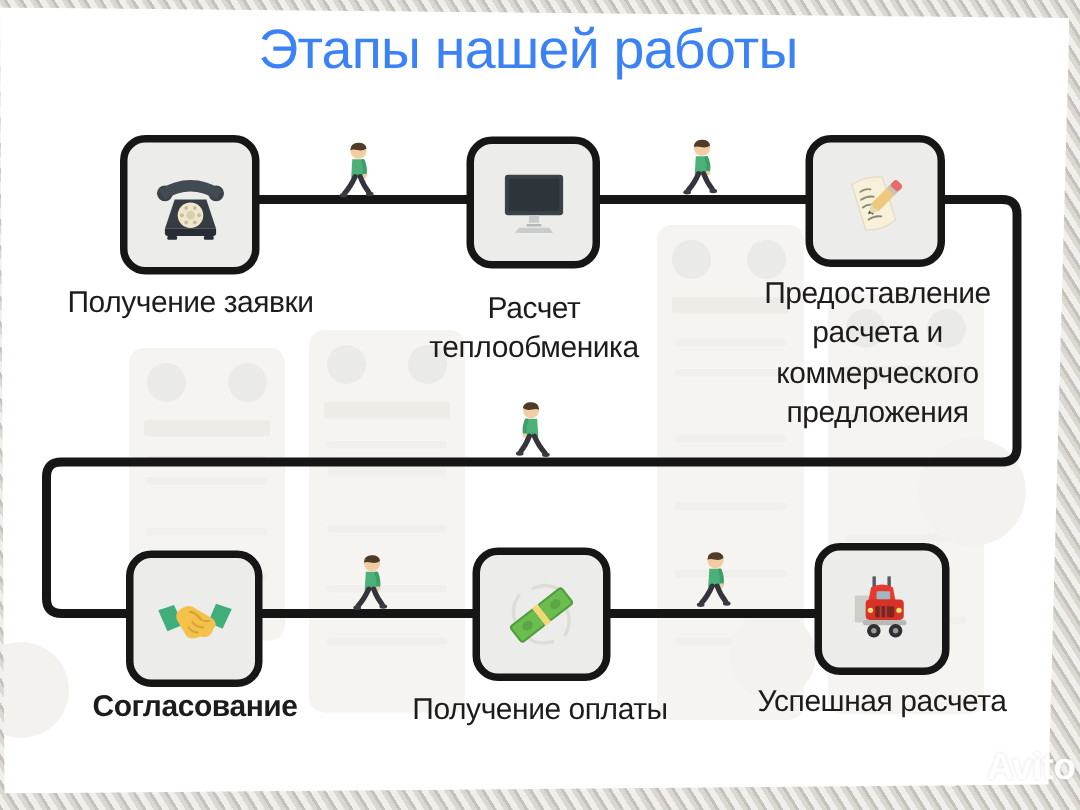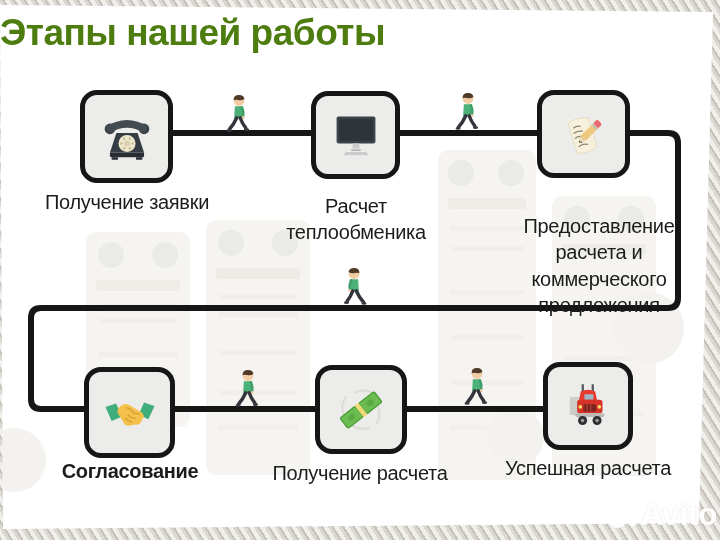--- a/index.html
+++ b/index.html
@@ -16,22 +16,22 @@
   }
   
   .hx{position:absolute;border-radius:10px;background:#f5f4f1;}
   .hx .port{position:absolute;top:10px;width:26px;height:26px;border-radius:50%;background:#eaeae6;}
   .hx .port.p2{left:auto;right:12px;}
   .hx .bar{position:absolute;left:10px;right:10px;top:48px;height:11px;background:#edece7;border-radius:2px;}
   .hx .ln{position:absolute;left:12px;right:12px;height:5px;background:#f0efeb;border-radius:2px;}
   .faint-circle{position:absolute;border-radius:50%;background:#f3f2ef;}
   
   .title{
-    position:absolute;left:0;right:16px;top:12px;
-    font-size:37px;font-weight:700;letter-spacing:-.5px;color:#4d7c0f;
+    position:absolute;left:0;right:16px;top:12px;text-align:center;
+    font-size:37px;font-weight:400;letter-spacing:-.5px;color:#3b82f6;
   }
   
   .flow-svg{position:absolute;left:0;top:0;}
   
   .box{
     position:absolute;box-sizing:border-box;
     background:#ececea;border:5px solid #161616;border-radius:17px;
     display:flex;align-items:center;justify-content:center;
   }
   
@@ -43,21 +43,21 @@
   .walker{position:absolute;width:27px;height:42px;}
   .walker svg{width:100%;height:100%;}
   .walker.flip svg{transform:scaleX(-1);}
   
   .watermark{
     position:absolute;top:496px;right:3px;
     display:flex;align-items:center;gap:3px;
     color:#ffffff;opacity:.95;
   }
   .watermark .wm-text{
-    font-size:32px;font-weight:700;letter-spacing:-.5px;
+    font-size:25px;font-weight:700;letter-spacing:-.5px;
     text-shadow:0 0 2px rgba(120,120,120,.25);
   }
 </style>
 </head>
 <body>
 
 <div id="stage">
   <div class="page">
 
     <div class="hx" style="left:86px;top:232px;width:104px;height:195px;">
@@ -196,23 +196,23 @@
         <rect x="18" y="40" width="32" height="4" rx="1.5" fill="#b9b9b5"></rect>
         <circle cx="26" cy="48" r="5" fill="#2e2e33"></circle>
           <circle cx="26" cy="48" r="2" fill="#9a9a97"></circle>
         <circle cx="42" cy="48" r="5" fill="#2e2e33"></circle>
           <circle cx="42" cy="48" r="2" fill="#9a9a97"></circle>
       </svg>
     </div>
 
     <div class="stage-label" style="left:276px;width:160px;top:193px;">Расчет теплообменика</div>
     <div class="stage-label" style="left:16px;width:222px;top:189px;">Получение заявки</div>
-    <div class="stage-label" style="left:501px;width:196px;top:183px;margin-top:30px;">Предоставление расчета и коммерческого предложения</div>
+    <div class="stage-label" style="left:487px;width:196px;top:183px;">Предоставление расчета и коммерческого предложения</div>
     <div class="stage-label" style="left:29px;width:202px;top:458px;font-weight:bold;">Согласование</div>
-    <div class="stage-label" style="left:249px;width:222px;top:460px;">Получение расчета</div>
+    <div class="stage-label" style="left:249px;width:222px;top:460px;">Получение оплаты</div>
     <div class="stage-label" style="left:477px;width:222px;top:455px;">Успешная расчета</div>
 
     <div class="walker" style="left:224px;top:93px;">
       <svg viewBox="0 0 36 56">
         <circle cx="20" cy="10" r="7.2" fill="#f2cda3"></circle>
         <path d="M12.8 9.5 Q12.8 2.8 20 2.8 Q26.5 2.8 27.2 8 Q23.5 10.5 19 9.3 Q15 8.3 12.8 9.5 Z" fill="#503a28"></path>
         <path d="M14.5 17.5 L24 17.5 L26 34 L13.5 34 Z" fill="#4cb178"></path>
         <path d="M24 19 Q26.5 25 25.5 31" stroke="#3d9e67" stroke-width="3.4" fill="none" stroke-linecap="round"></path>
         <circle cx="25.4" cy="32.5" r="2" fill="#f2cda3"></circle>
         <path d="M17 33 Q13 42 7.5 48" stroke="#34343c" stroke-width="4.6" fill="none" stroke-linecap="round"></path>

